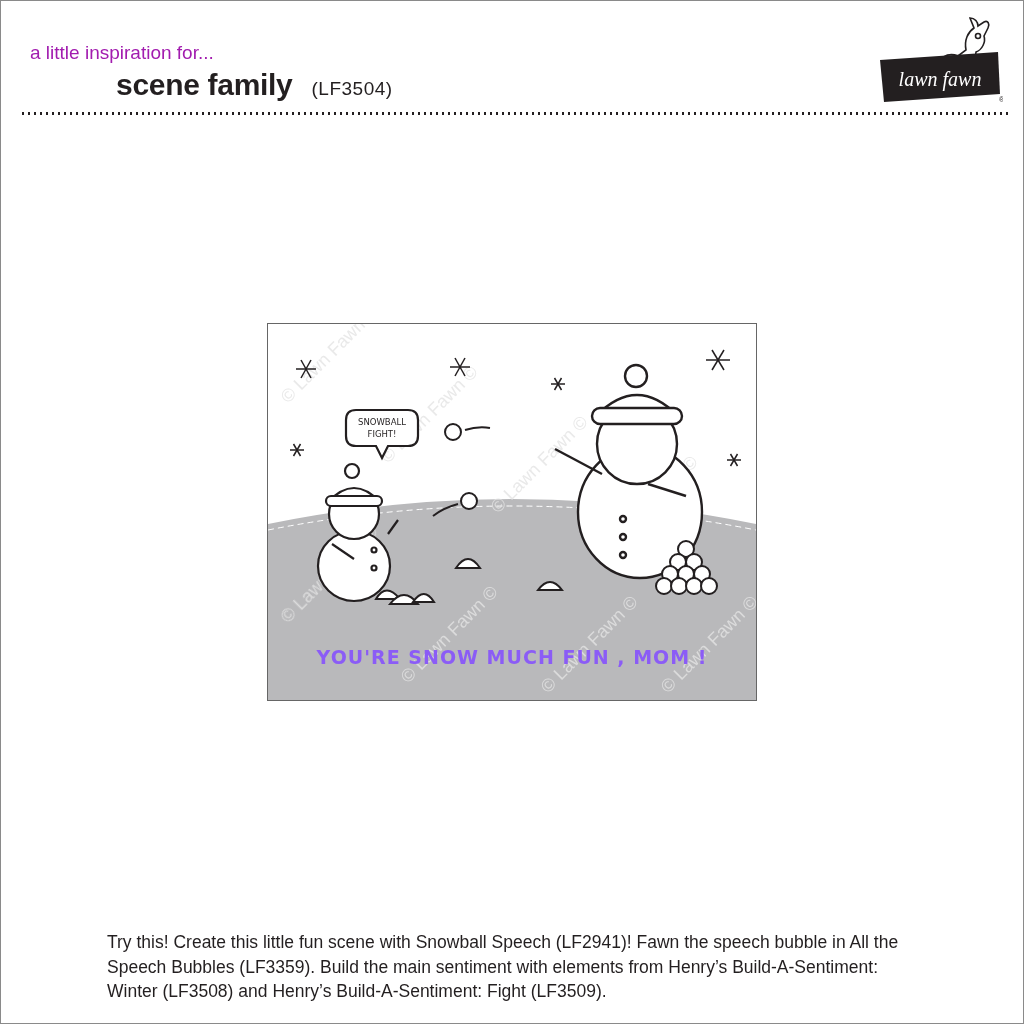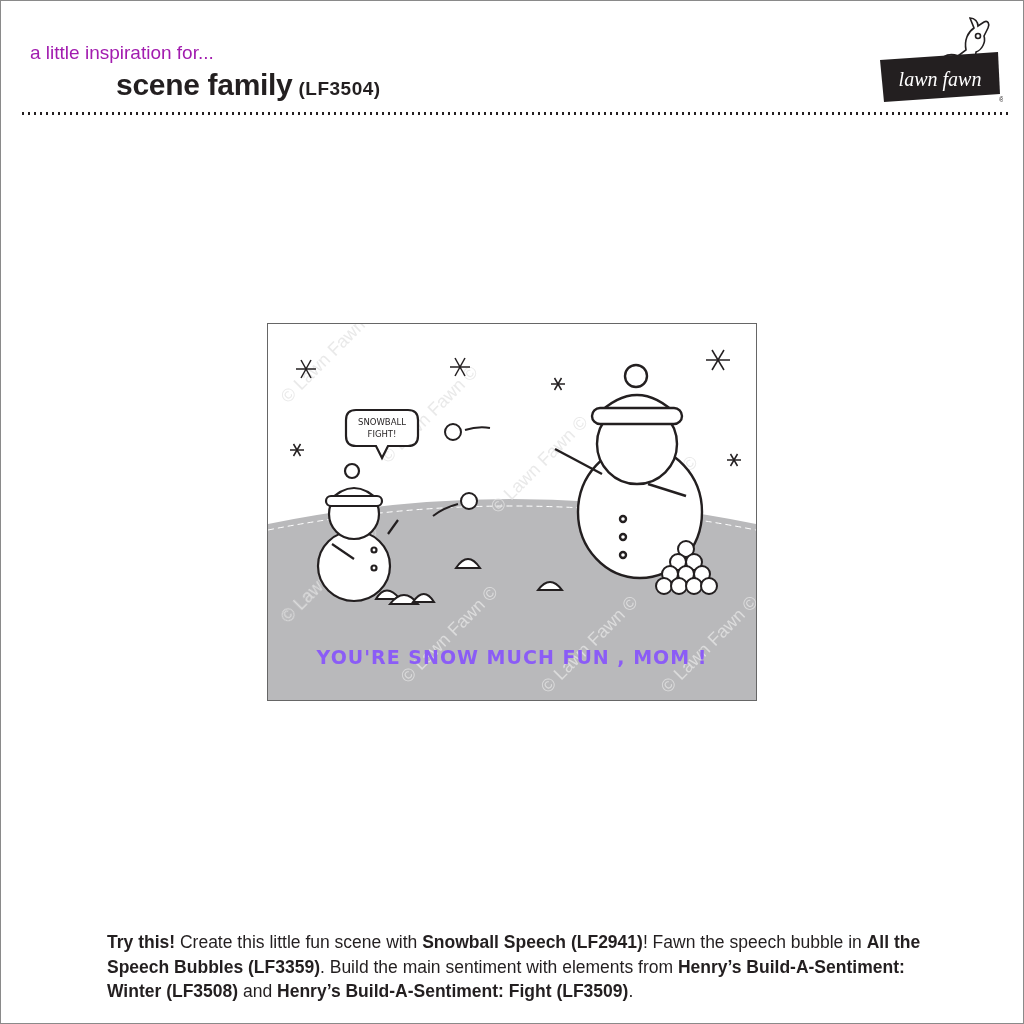--- a/index.html
+++ b/index.html
@@ -1,29 +1,29 @@
 <!DOCTYPE html>
 <html><head>
 <meta charset="utf-8">
 <style>
   html,body{margin:0;padding:0;background:#fff;}
   body{width:1024px;height:1024px;position:relative;overflow:hidden;font-family:"Liberation Sans",sans-serif;color:#231f20;}
   .frame{position:absolute;left:0;top:0;width:1022px;height:1022px;border:1px solid #8a8a8a;}
   .pre{position:absolute;left:30px;top:42px;font-size:19px;color:#a21caf;}
   .title{position:absolute;left:116px;top:68px;font-size:30px;font-weight:bold;letter-spacing:-0.3px;}
-  .title .code{font-size:19px;font-weight:bold;margin-left:6px;letter-spacing:0.5px;}
+  .title .code{font-size:19px;font-weight:normal;margin-left:19px;letter-spacing:0.5px;}
   .dots{position:absolute;left:20px;top:112px;width:988px;height:3px;
         background-image:radial-gradient(circle,#231f20 1.2px,transparent 1.4px);
         background-size:6px 3px;background-repeat:repeat-x;}
   .logo{position:absolute;left:878px;top:10px;width:125px;height:95px;}
   .card{position:absolute;left:267px;top:323px;width:488px;height:376px;border:1px solid #666;background:#fff;overflow:hidden;}
   .card svg{position:absolute;left:0;top:0;}
   .sentiment{position:absolute;left:0;right:0;top:322px;text-align:center;font-size:19px;font-weight:bold;letter-spacing:1px;color:#8b5cf6;font-family:"DejaVu Sans",sans-serif;}
   .caption{position:absolute;left:107px;top:930px;width:820px;font-size:17.5px;line-height:24.5px;color:#231f20;}
-  .caption b{font-weight:bold;}
+  .caption b{font-weight:normal;}
 </style>
 </head>
 <body>
 
 <div class="frame"></div>
 
 <div class="pre">a little inspiration for...</div>
 <div class="title">
   <span>scene family</span><span class="code">(LF3504)</span>
 </div>

